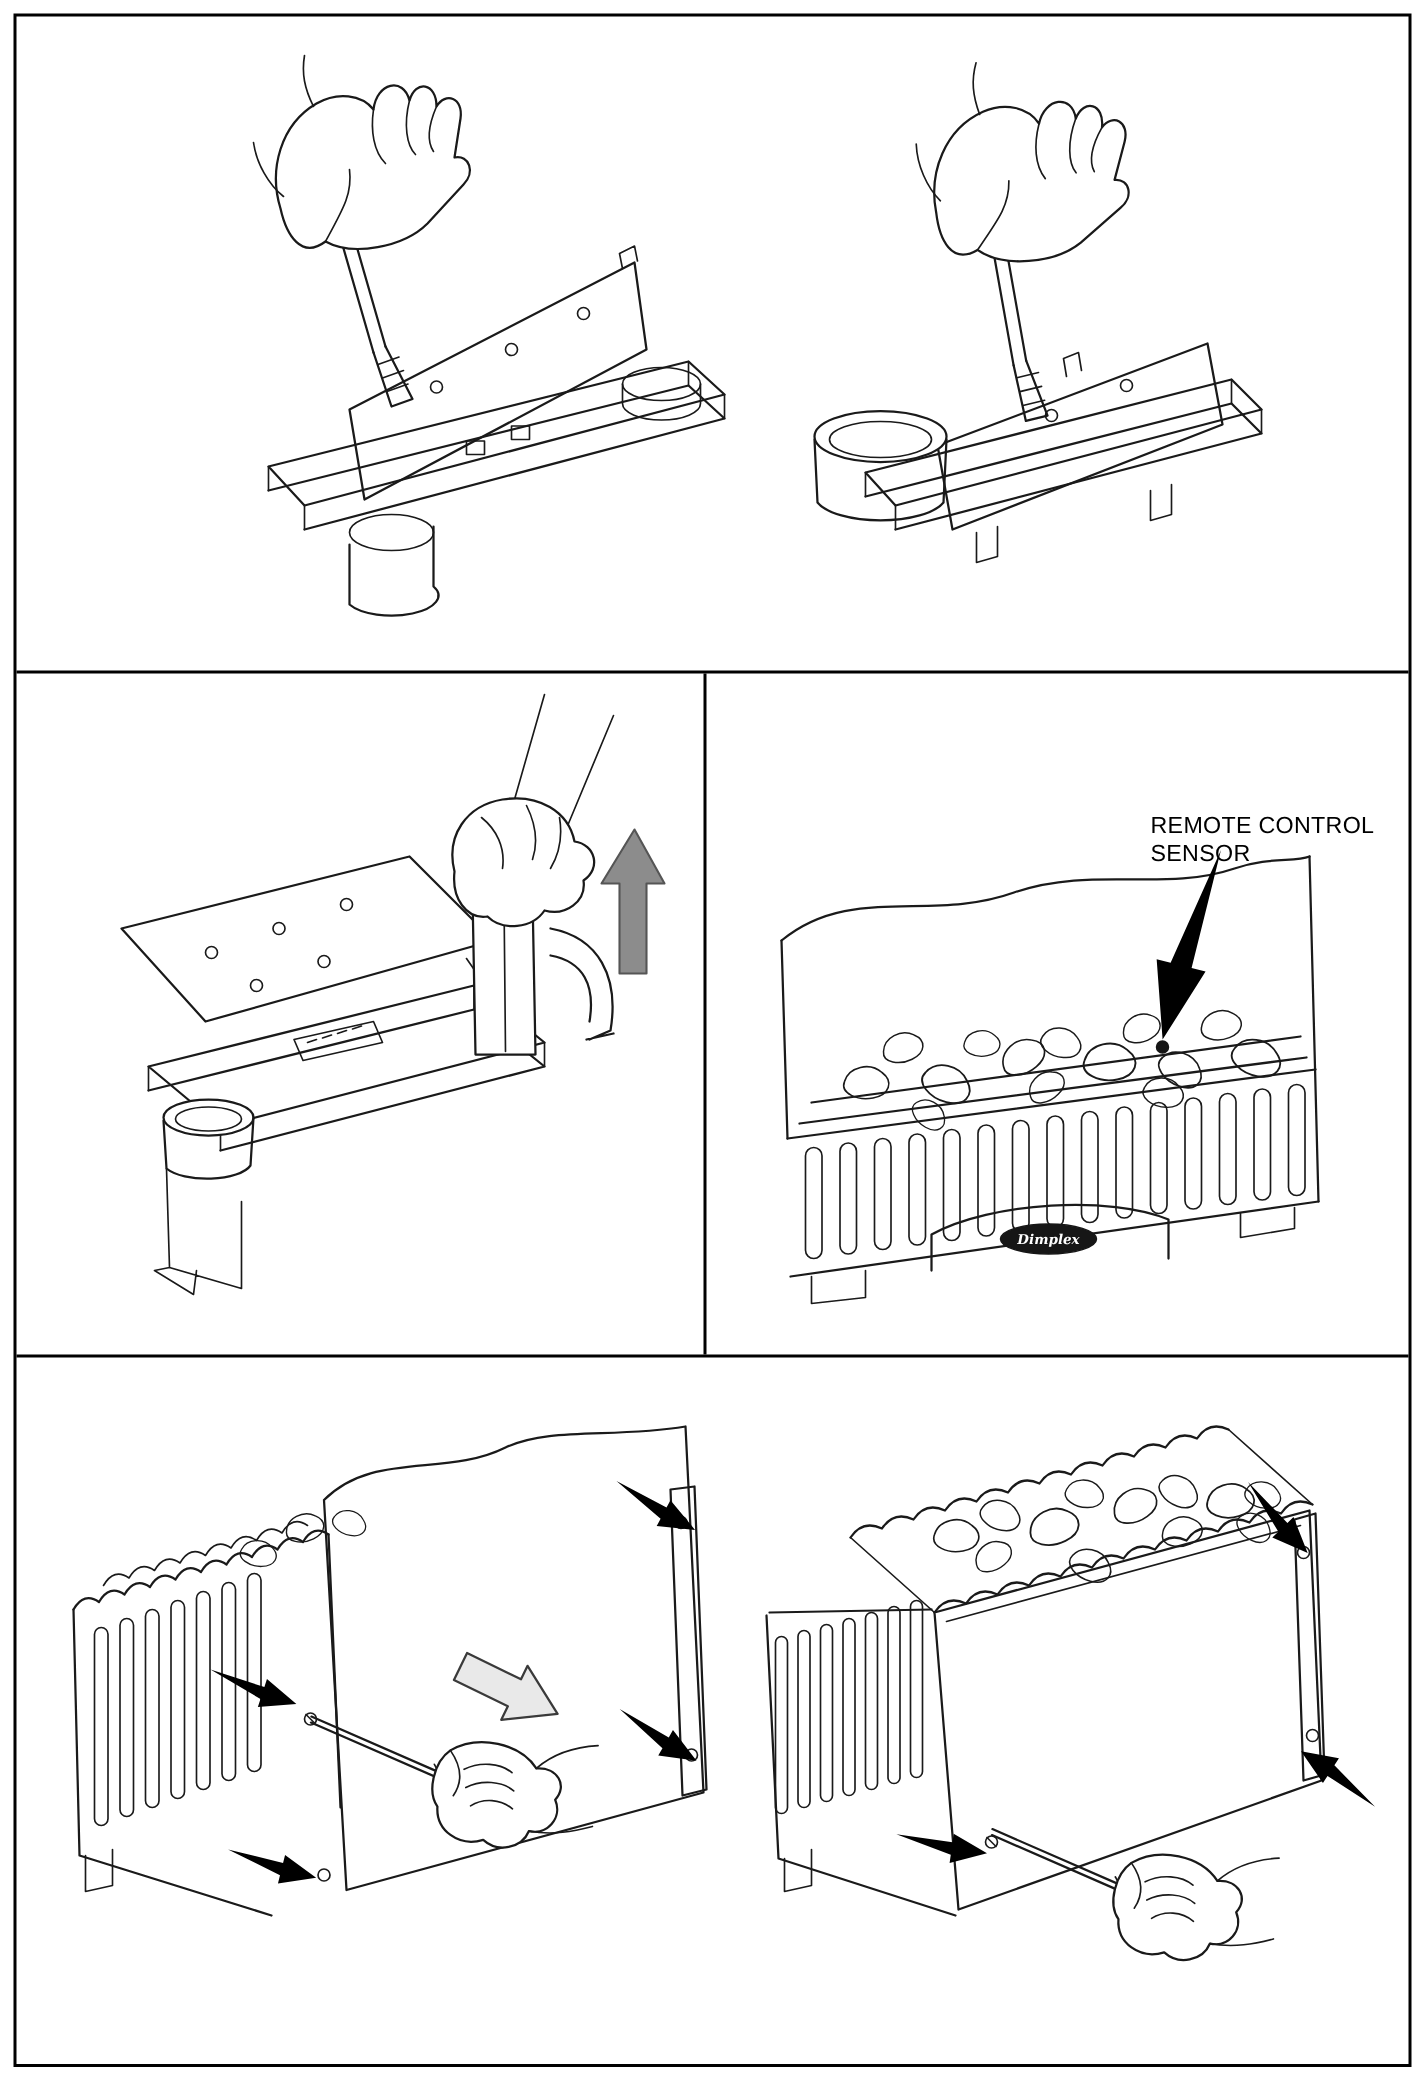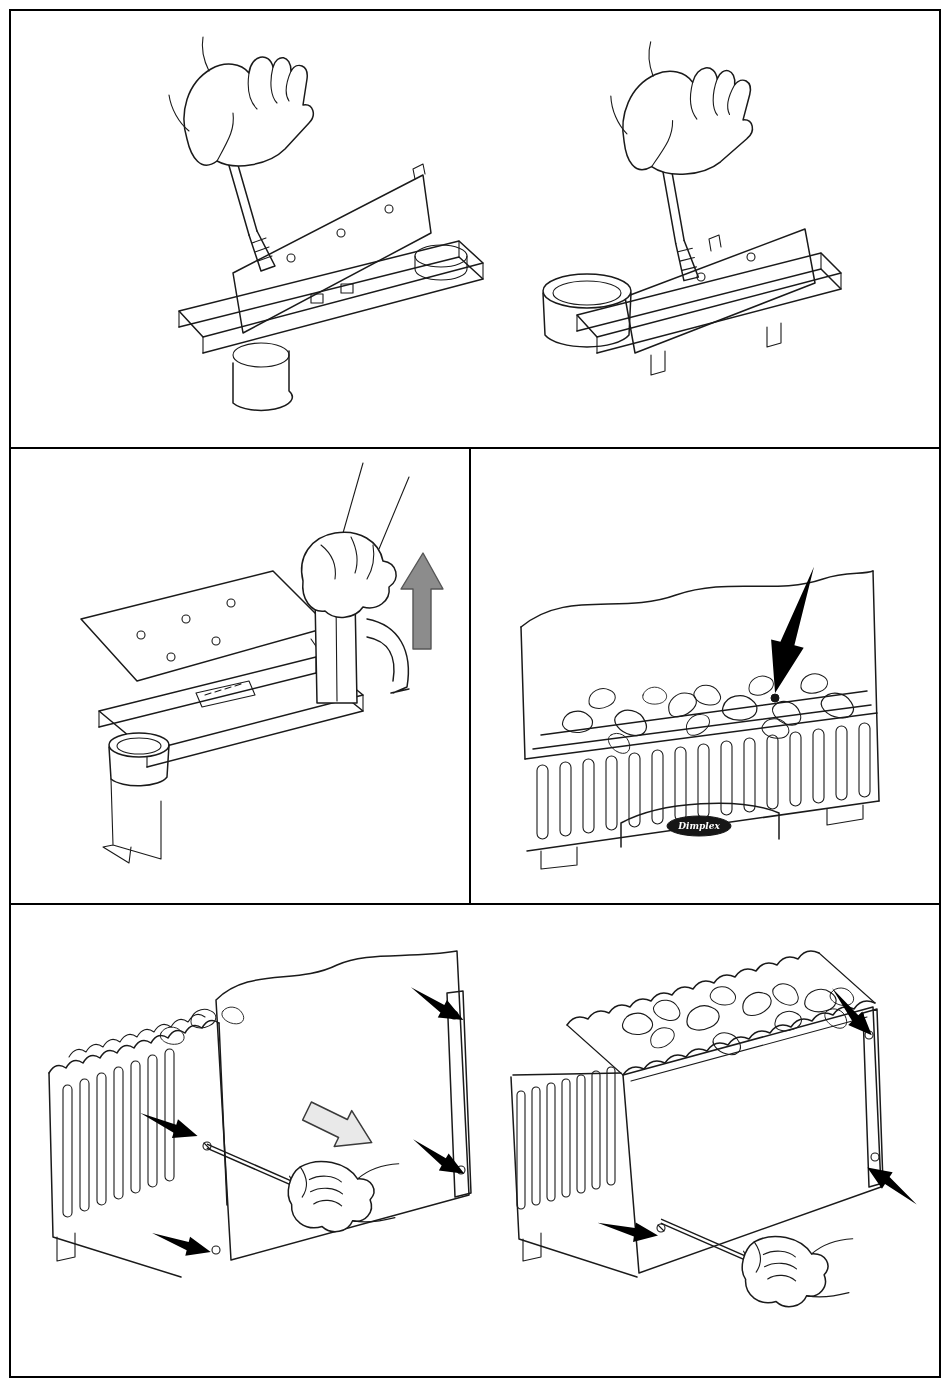--- a/index.html
+++ b/index.html
@@ -180,20 +180,21 @@
 
           <path class="ln" d="M56,402 L408,352"></path>
           <path class="ln" d="M150,398 L150,374 C190,352 270,348 308,364 L308,390"></path>
           <ellipse class="dark" cx="228" cy="377" rx="32" ry="10"></ellipse>
           <text class="badge-text" x="228" y="380" text-anchor="middle">Dimplex</text>
           <path class="lnt" d="M70,402 L70,420 L106,416 L106,398 M356,360 L356,376 L392,370 L392,356"></path>
         </g>
 
         <use href="#arrowB" class="blk" transform="translate(336,116) rotate(104) scale(1.5,1.2)"></use>
       </svg>
+      <div class="sensor-label">REMOTE CONTROL SENSOR</div>
     </div>
   </div>
 
   <div class="row-bottom">
     <svg viewBox="0 0 928 471">
       <defs>
         <rect id="slotL" class="lnt" width="9" height="132" rx="4.5"></rect>
         <rect id="slotS" class="lnt" width="8" height="118" rx="4"></rect>
         <path id="coal2" class="lnt" d="M0,0 c3,-10 17,-13 25,-6 c8,6 5,15 -6,17 c-10,2 -22,-3 -19,-11 z"></path>
         <path id="arrowB2" d="M0,-6 L54,-6 L54,-14 L88,0 L54,14 L54,6 Z"></path>

